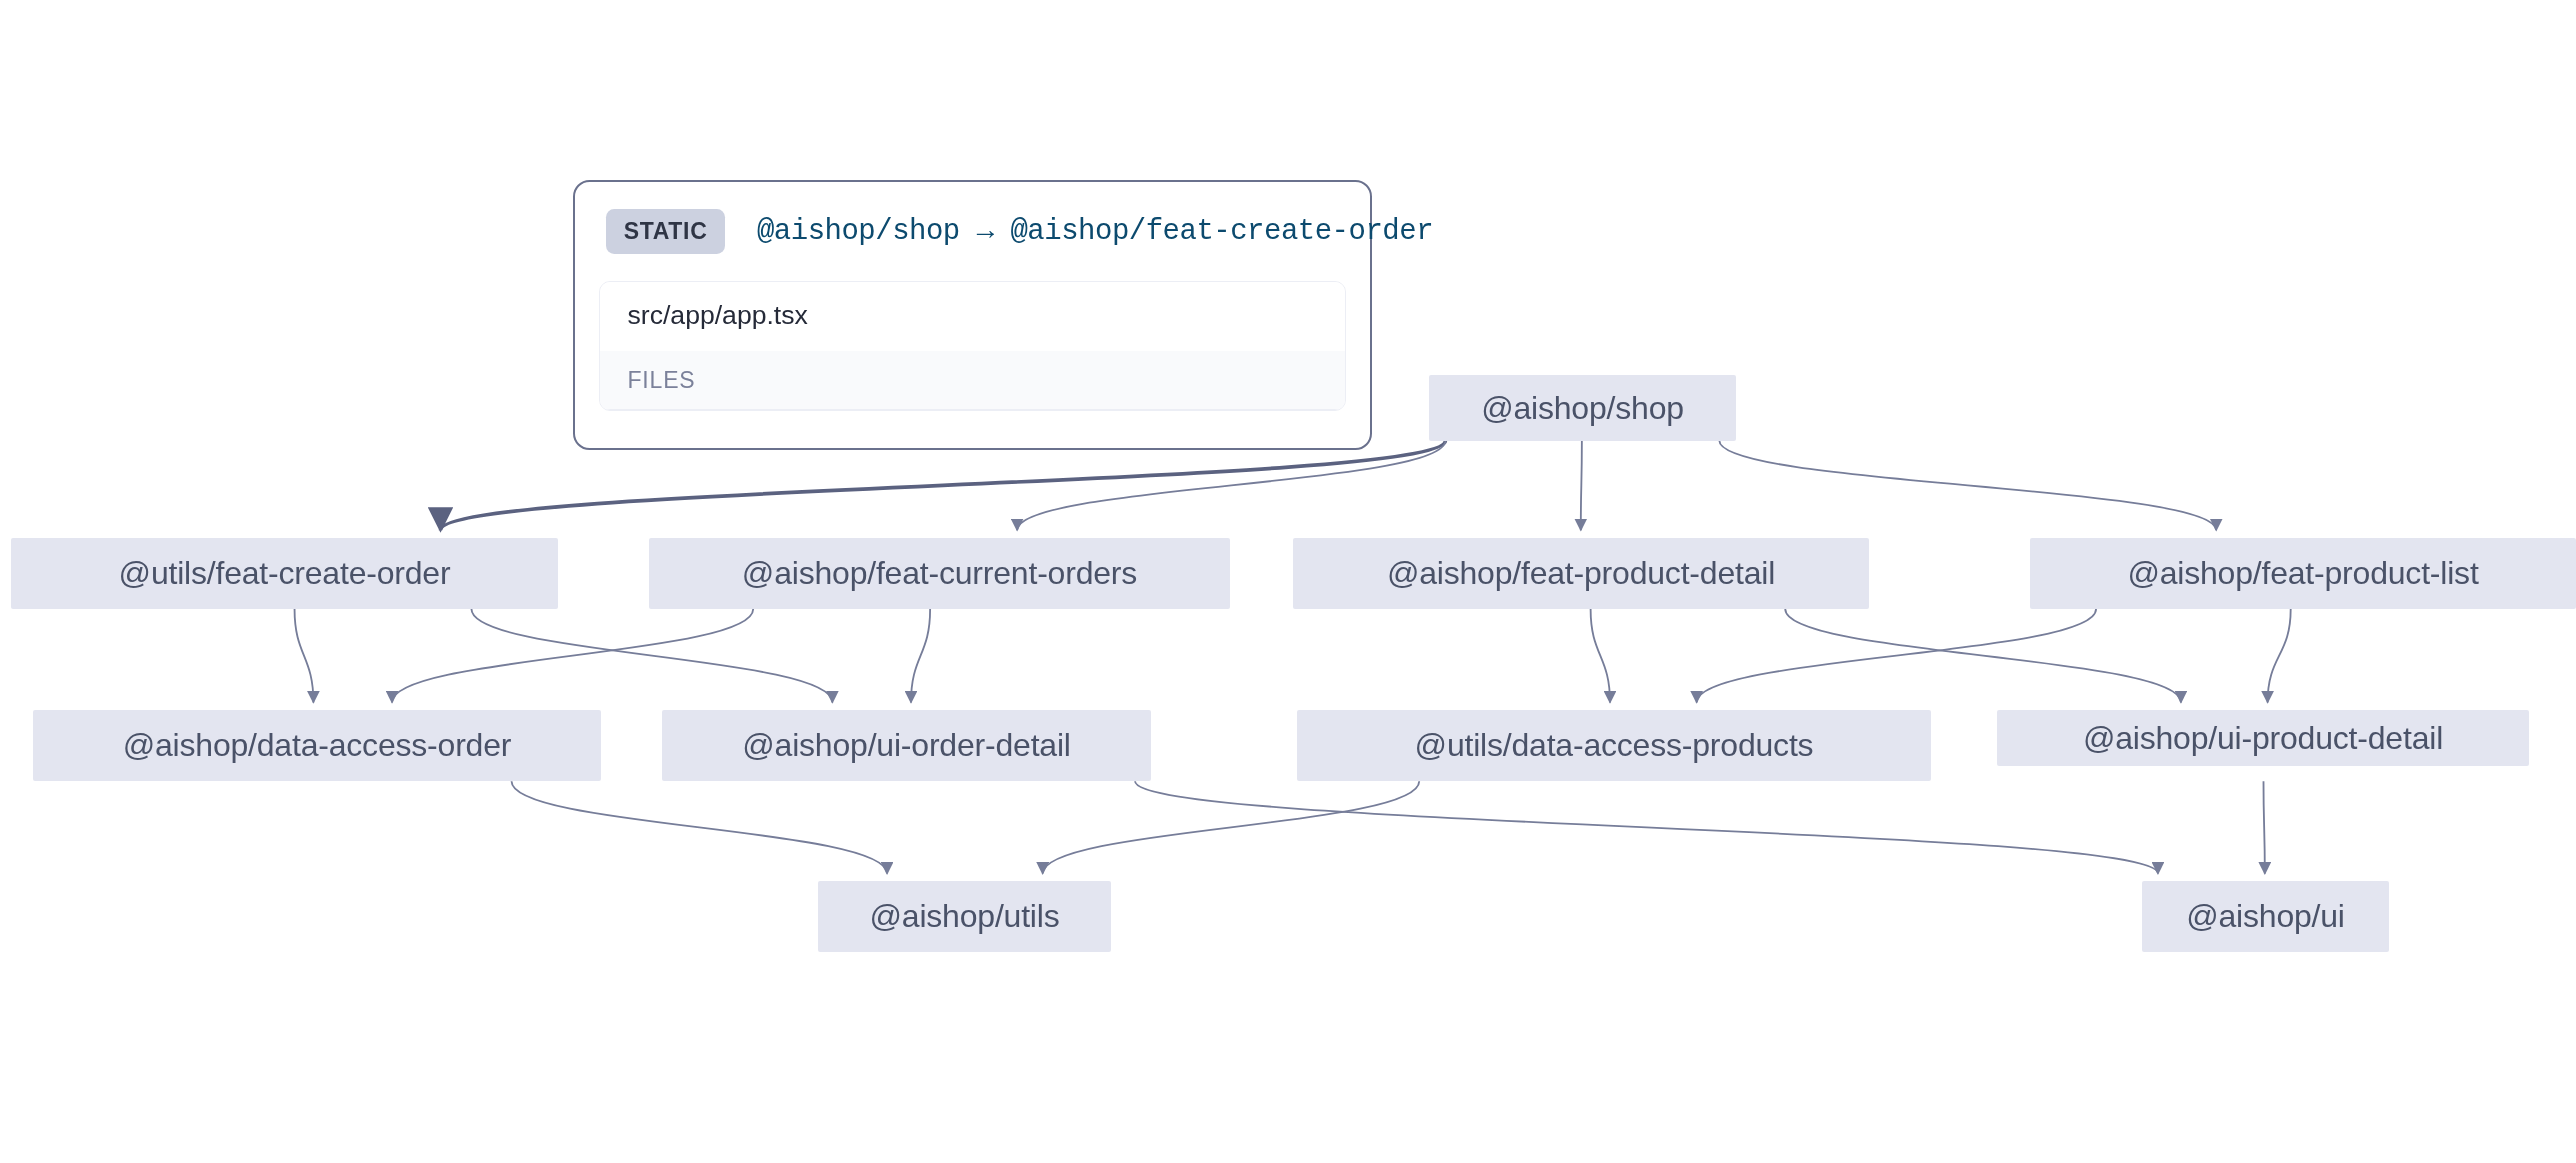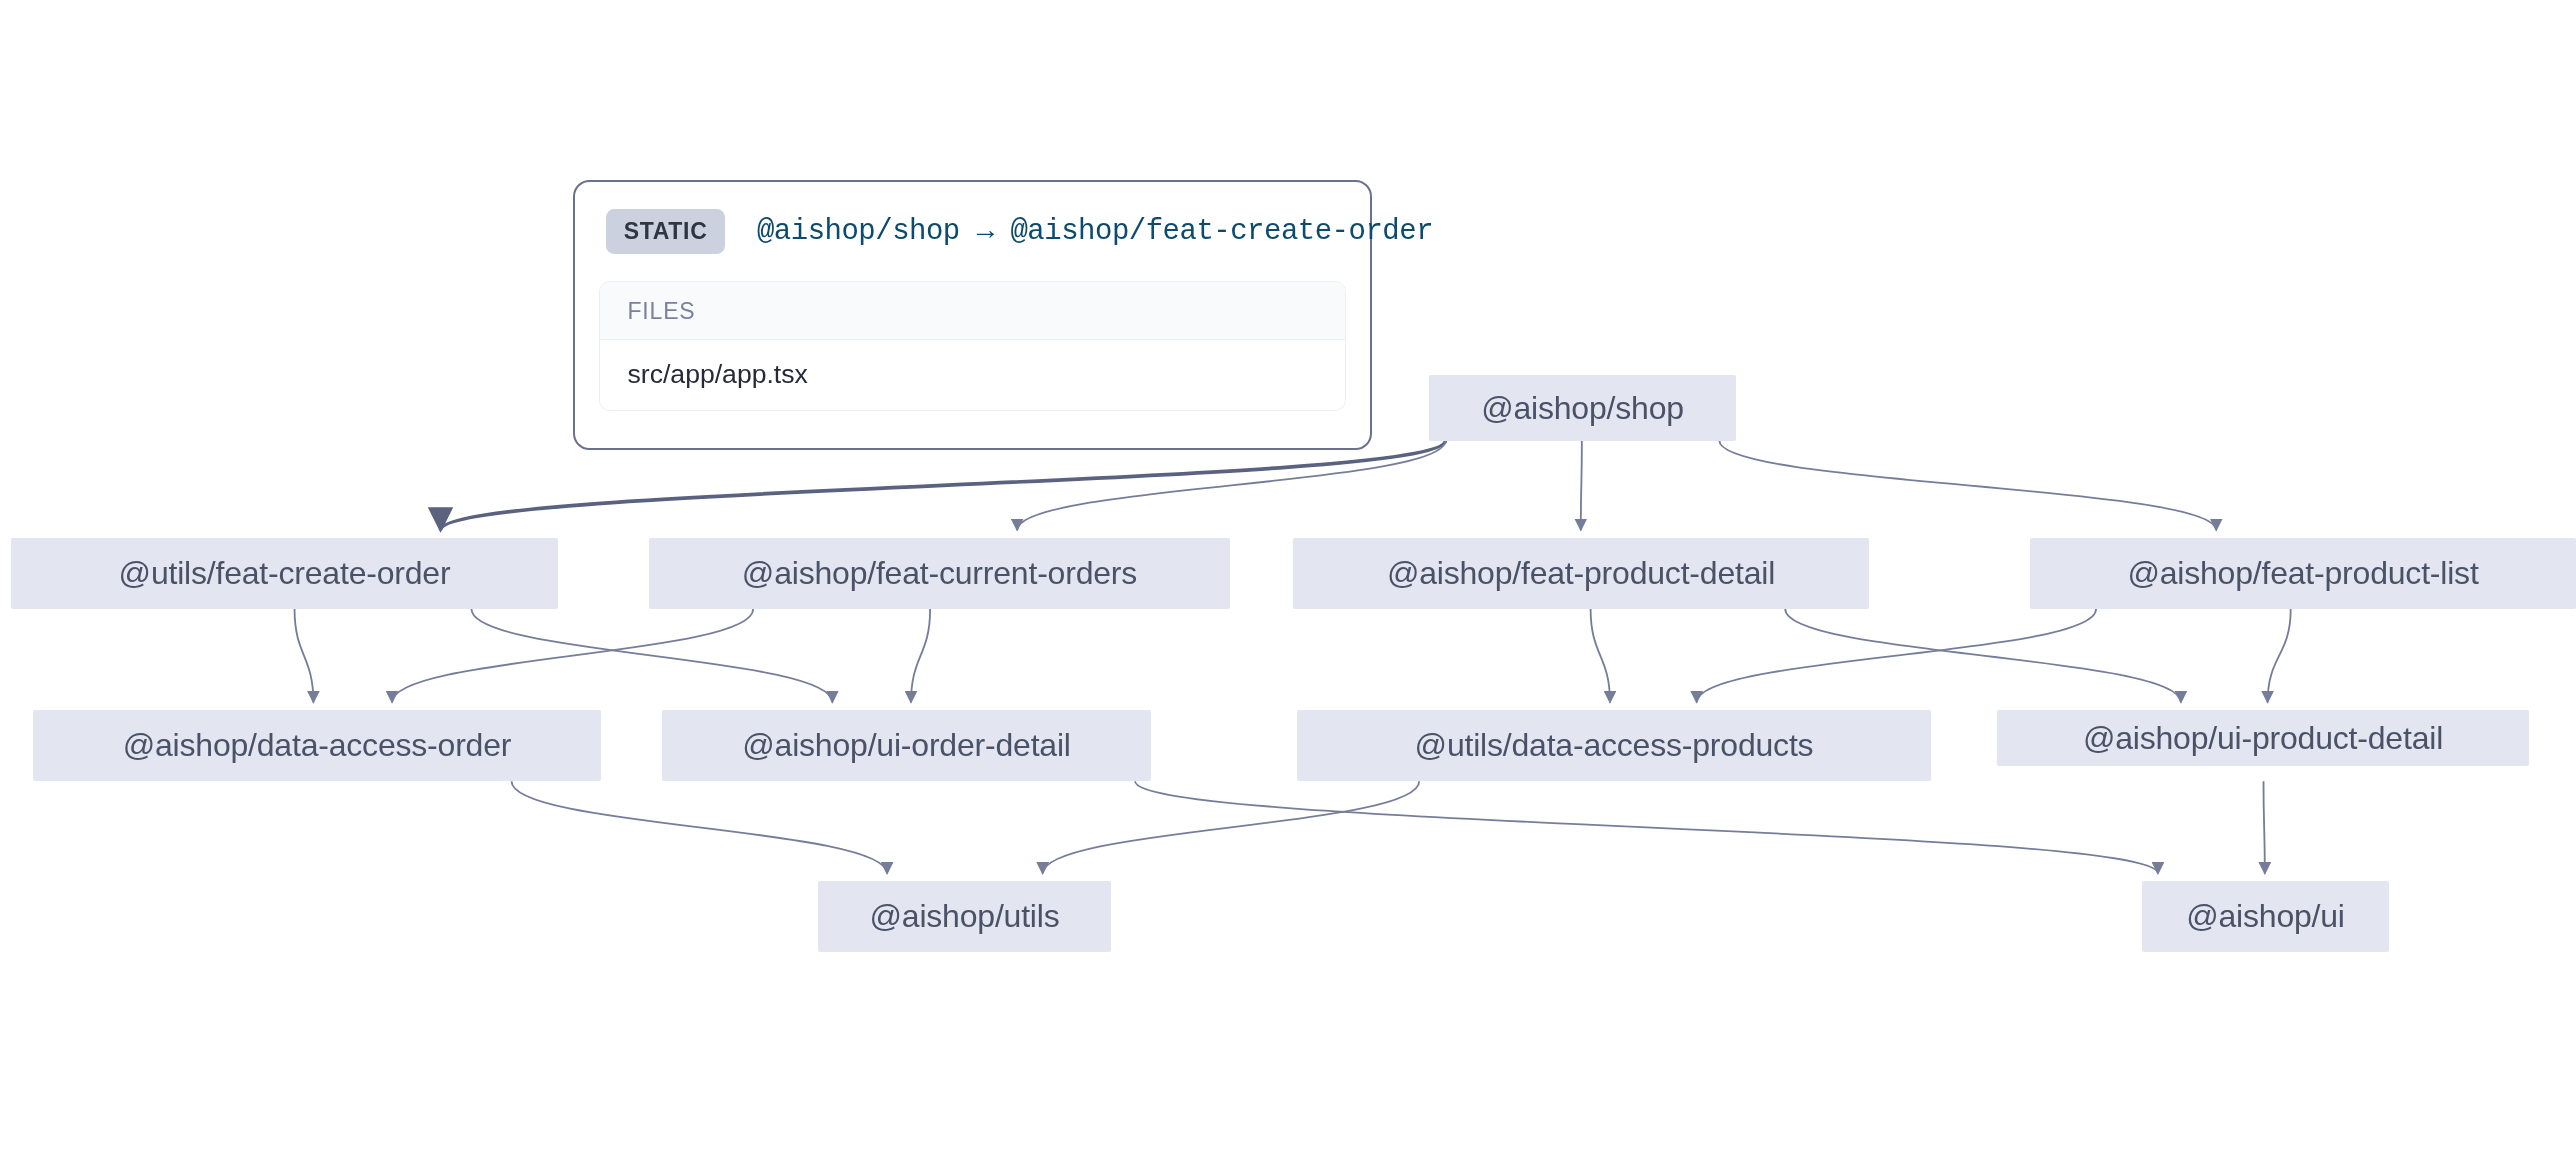--- a/index.html
+++ b/index.html
@@ -177,21 +177,21 @@
         <span class="node-label">@aishop/ui</span>
       </div>
     </div>
 
   <div id="tooltip-card">
     <div id="tooltip-header">
       <span id="static-badge">STATIC</span>
       <span id="tooltip-title">@aishop/shop → @aishop/feat-create-order</span>
     </div>
     <div id="files-panel">
-      <div id="files-header">FILES</div>
       <div id="files-list">
           <div class="file-row">src/app/app.tsx</div>
         </div>
+      <div id="files-header">FILES</div>
     </div>
   </div>
 
 </div>
 
 
 </body></html>

